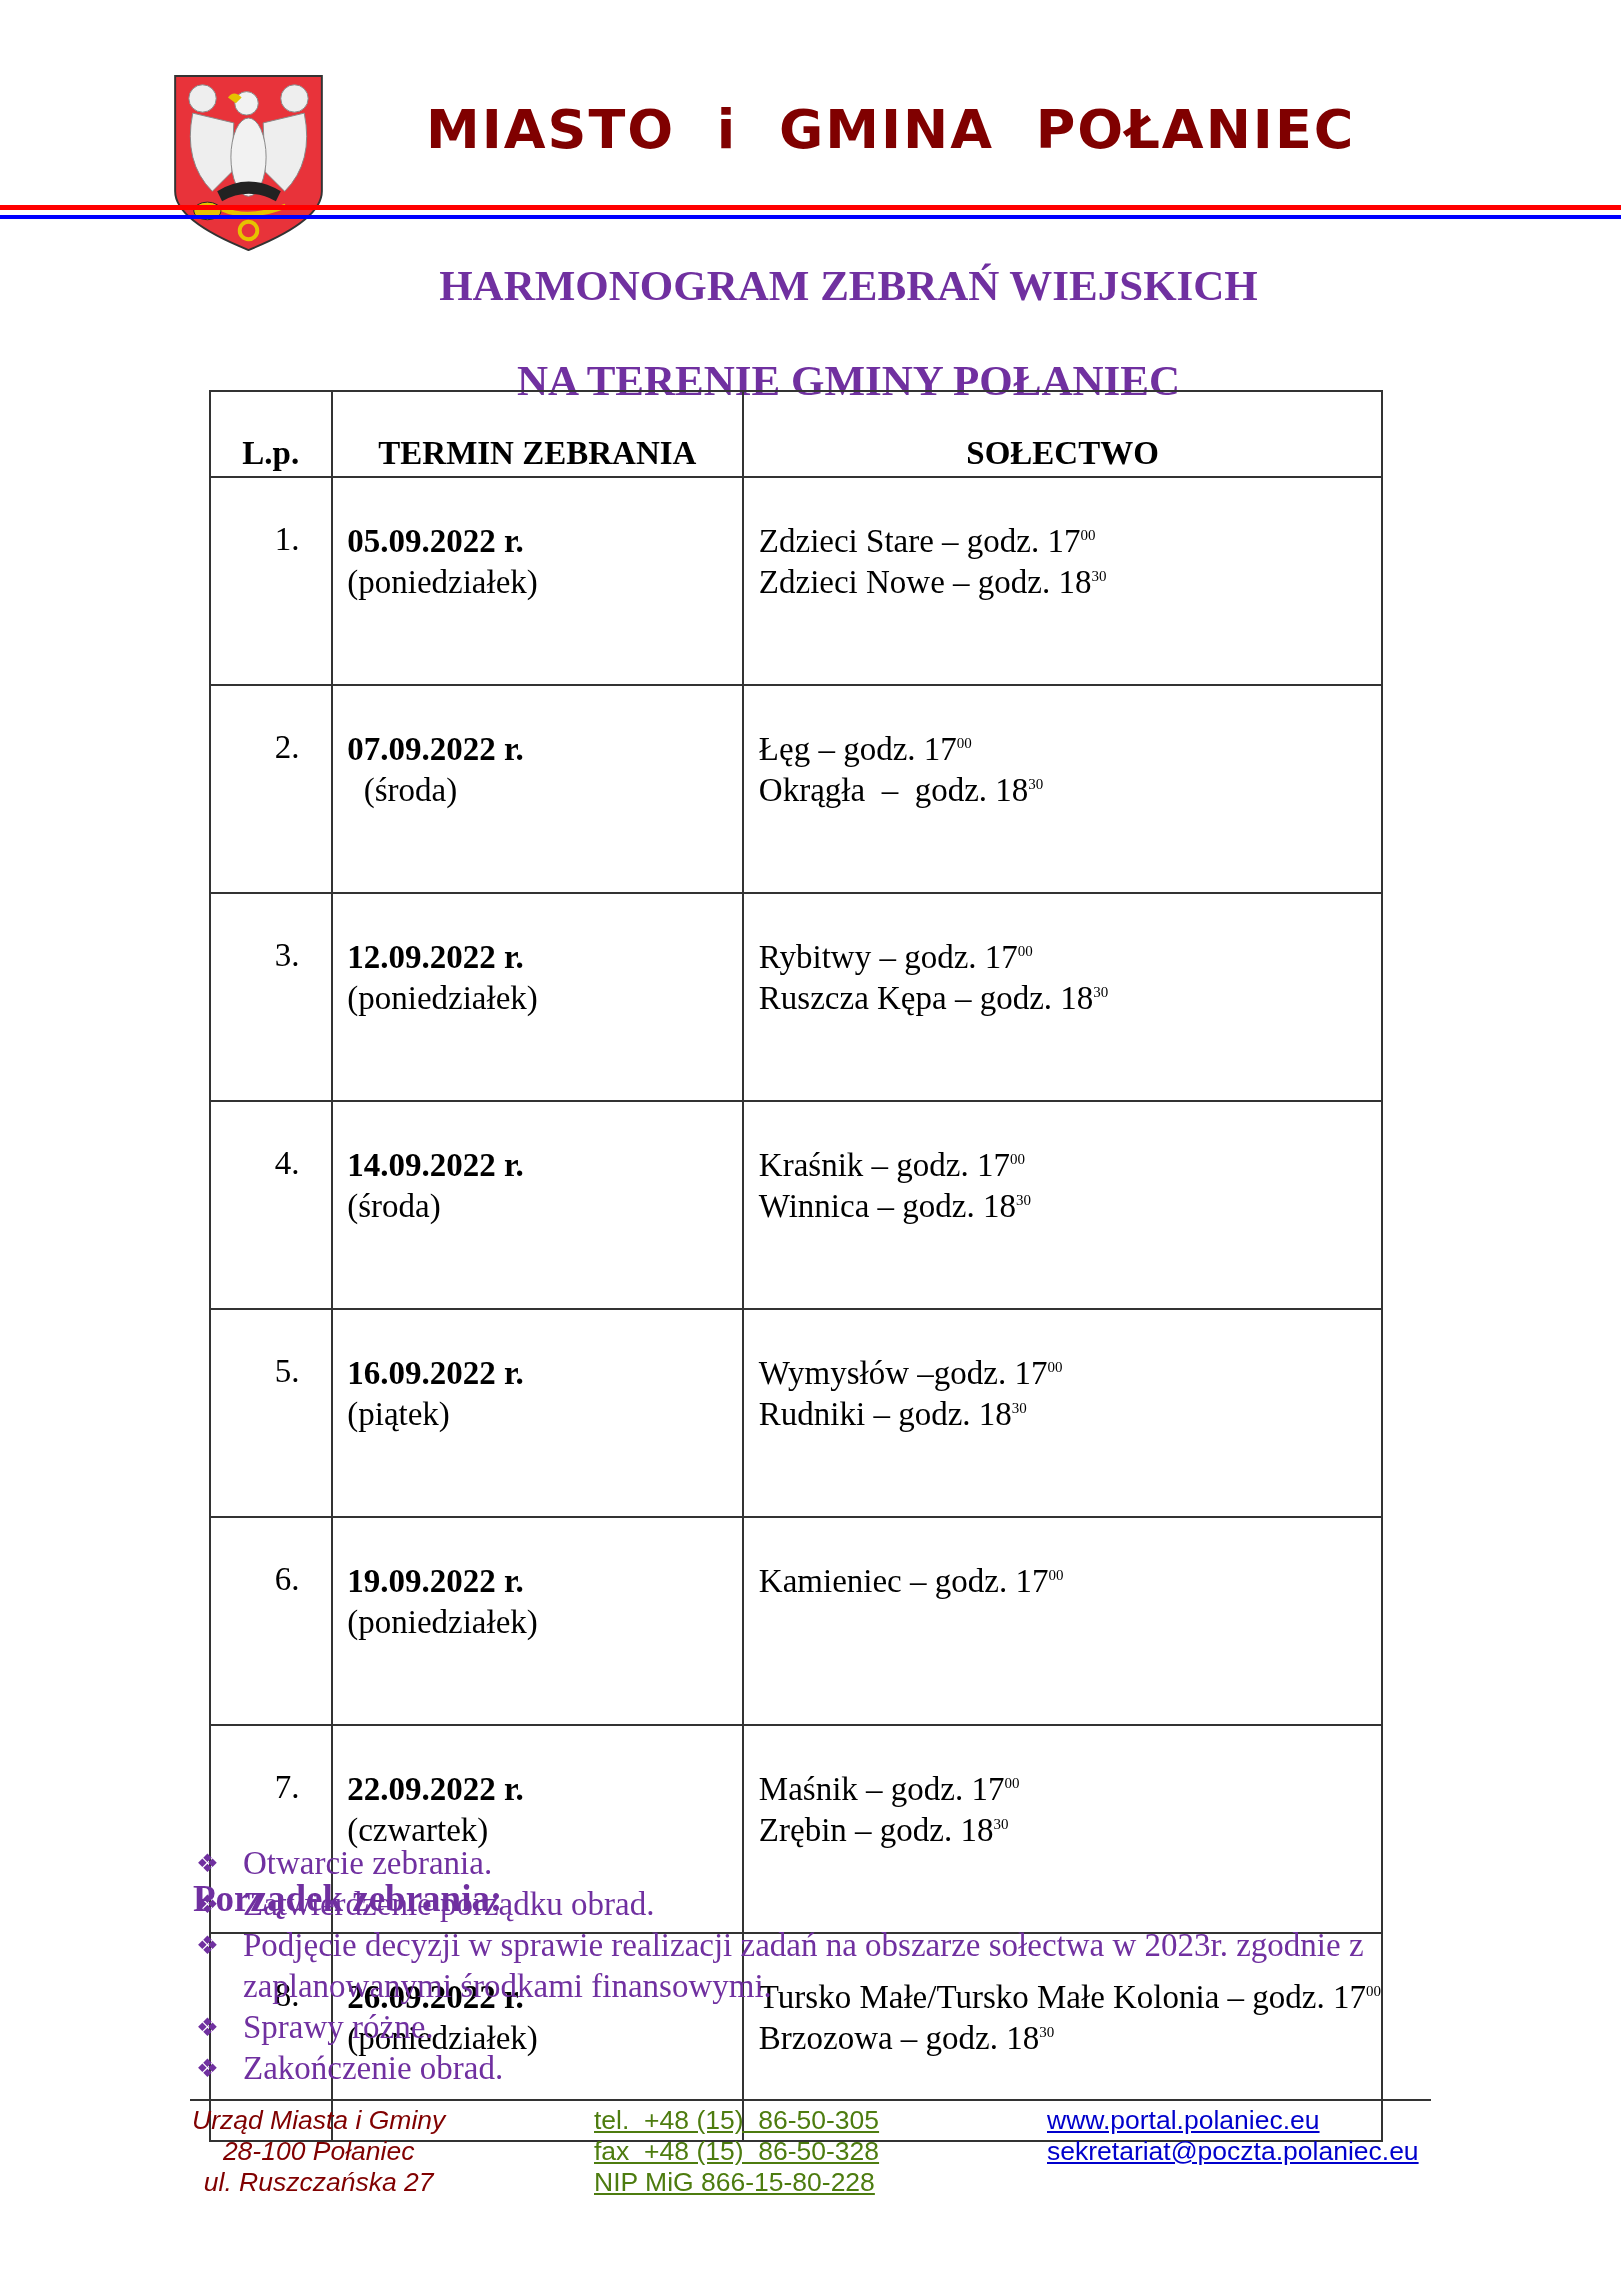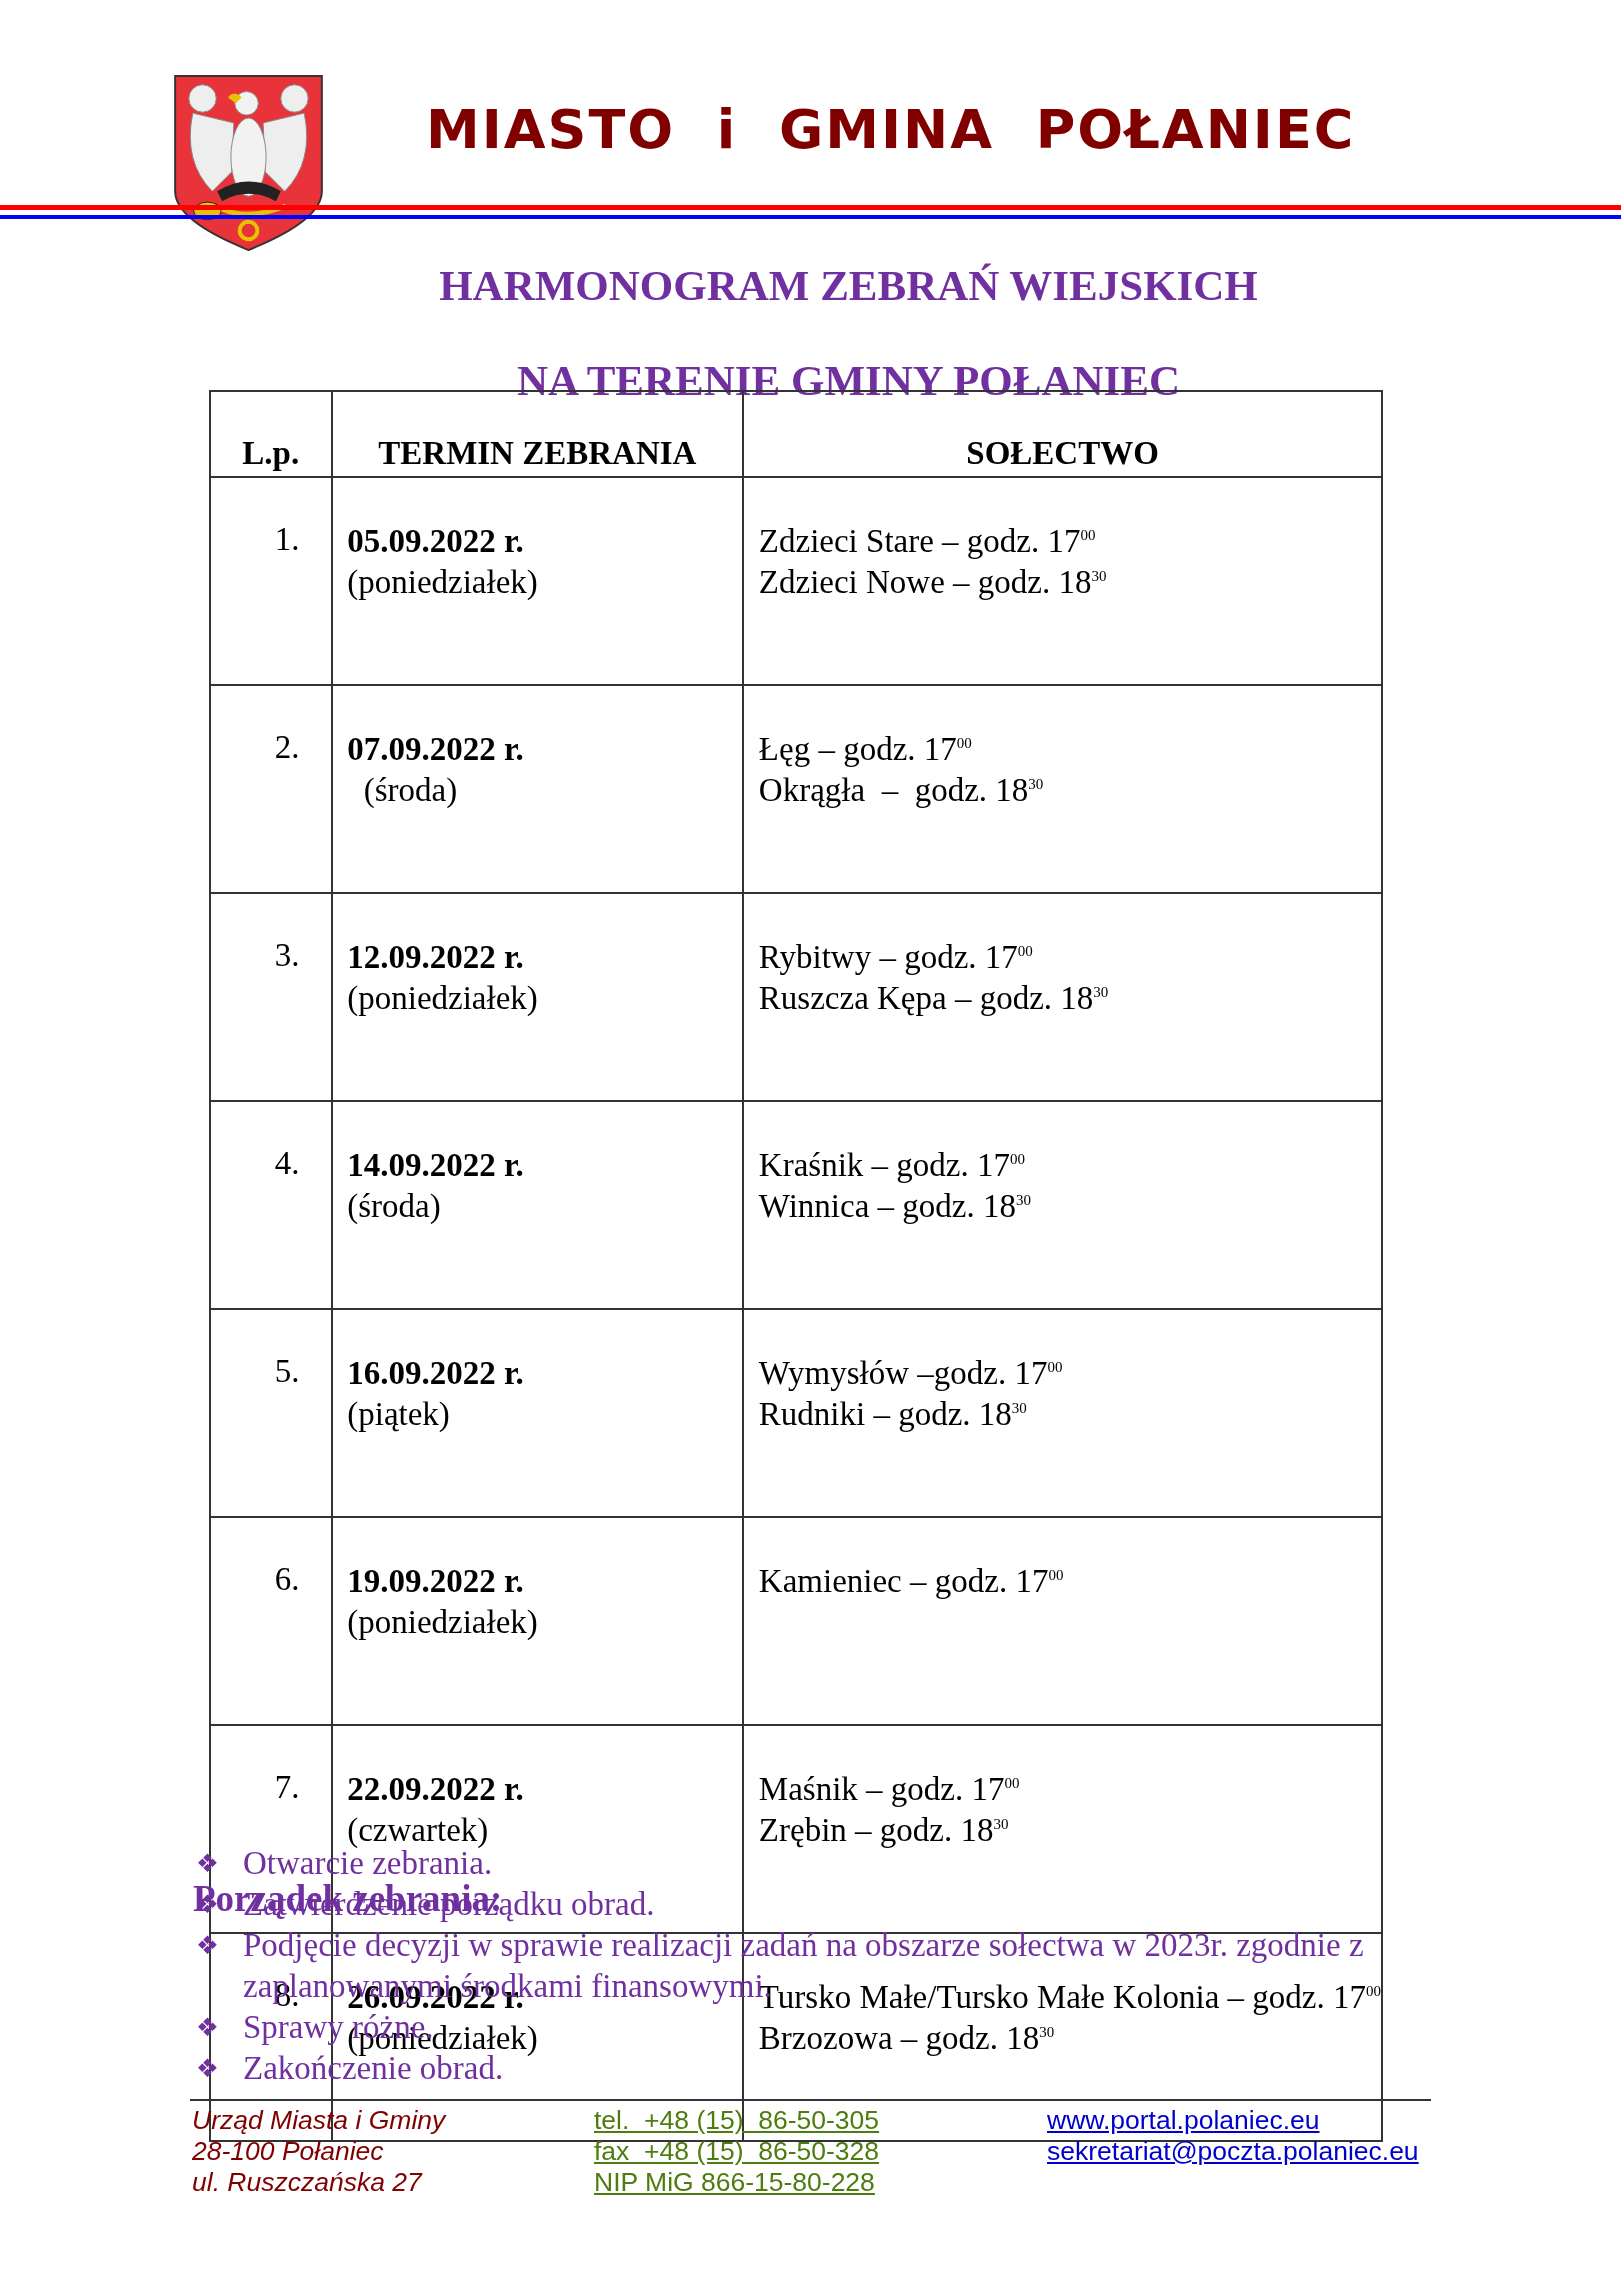--- a/index.html
+++ b/index.html
@@ -23,21 +23,21 @@
   .term b{display:block;}
   .sol{padding-left:14.7px !important;padding-top:43px !important;line-height:41px;}
   .sol div{white-space:nowrap;}
   sup{font-size:15px;vertical-align:top;position:relative;top:-5.9px;}
   .agenda-h{left:193px;top:1877px;font-size:37px;font-weight:bold;color:#7030a0;}
   .agenda{left:196px;top:1843px;font-size:33px;color:#7030a0;line-height:41px;}
   .agenda .item{display:flex;}
   .agenda .bul{width:47px;font-size:25.5px;flex:none;}
   .footer-line{left:190px;top:2099px;width:1241px;height:2px;background:#333;}
   .foot{top:2105px;font-family:"Liberation Sans",sans-serif;font-size:26.5px;line-height:31px;}
-  .f1{left:192px;color:#800000;font-style:italic;}
+  .f1{left:192px;color:#800000;font-style:italic;text-align:center;}
   .f2{left:594px;color:#4d7c0f;text-decoration:underline;}
   .f3{left:1047px;color:#0000cc;}
   .f3 a{color:#0000cc;text-decoration:underline;display:block;}
 </style>
 </head>
 <body>
 
 <svg class="abs crest" viewBox="0 0 154 182">
   <path d="M2 2 H152 V120 Q152 150 77 180 Q2 150 2 120 Z" fill="#e8333a" stroke="#333" stroke-width="2"></path>
   <circle cx="30" cy="25" r="14" fill="#eee" stroke="#888"></circle>

